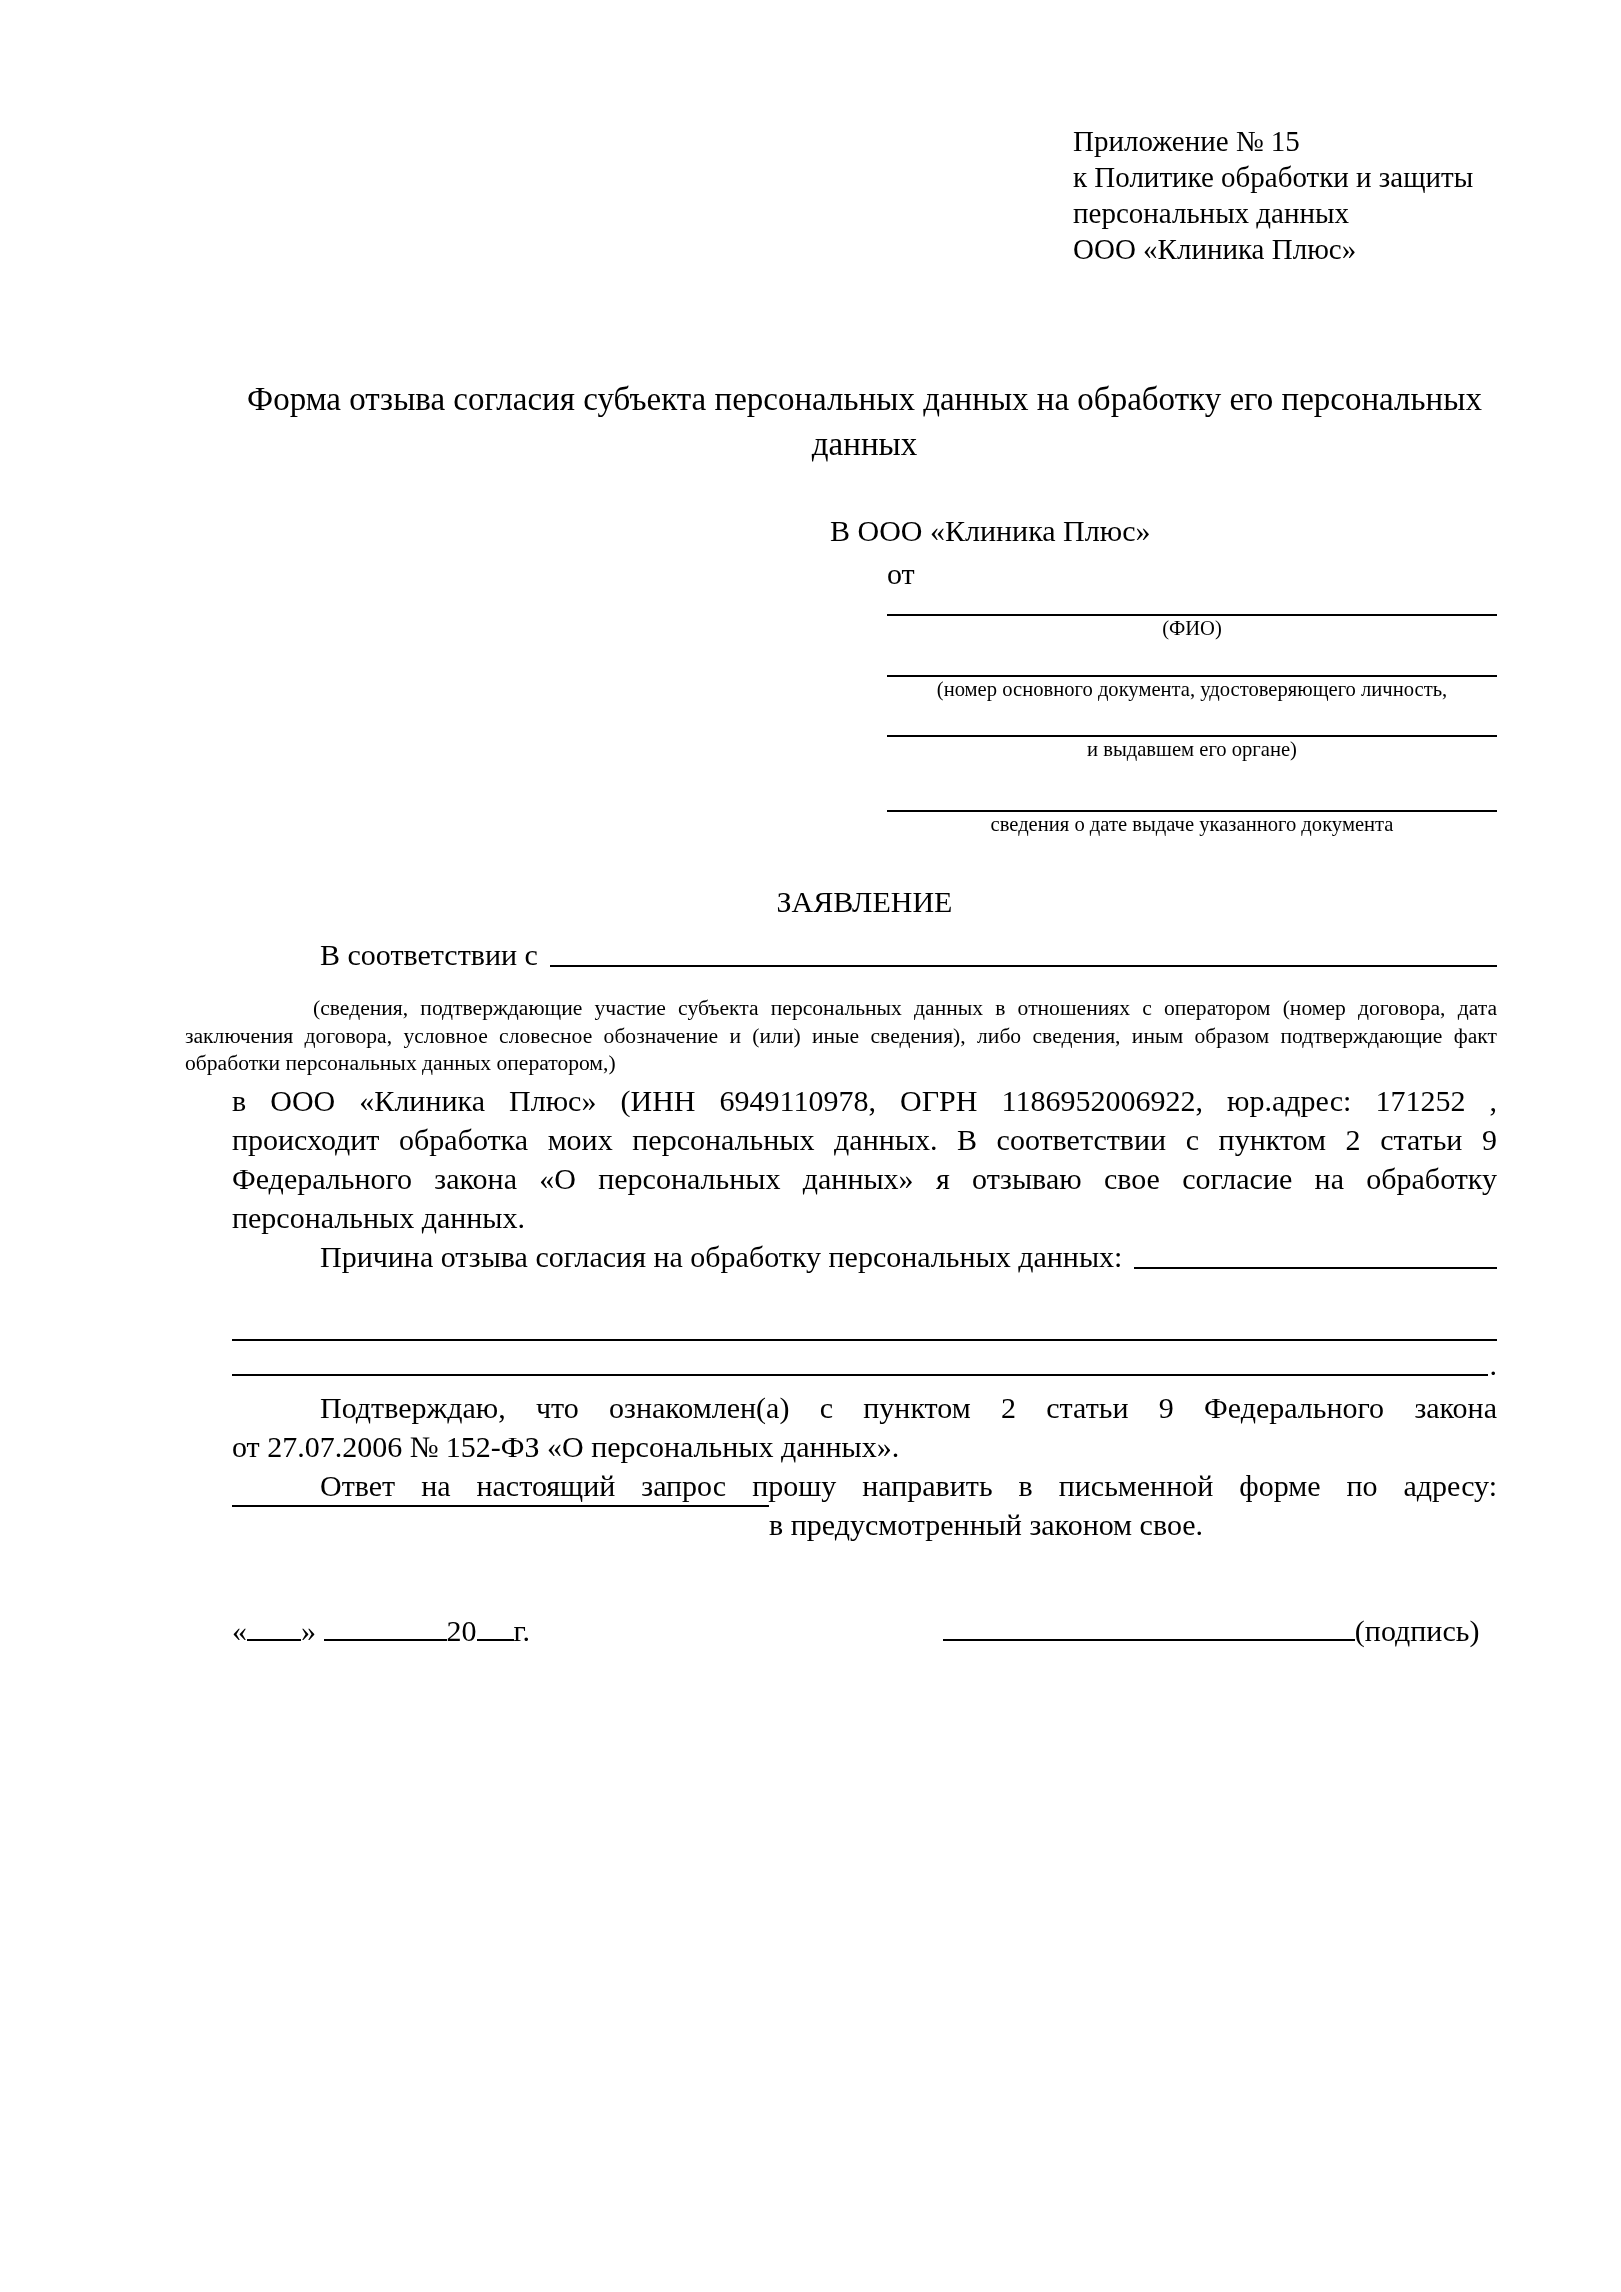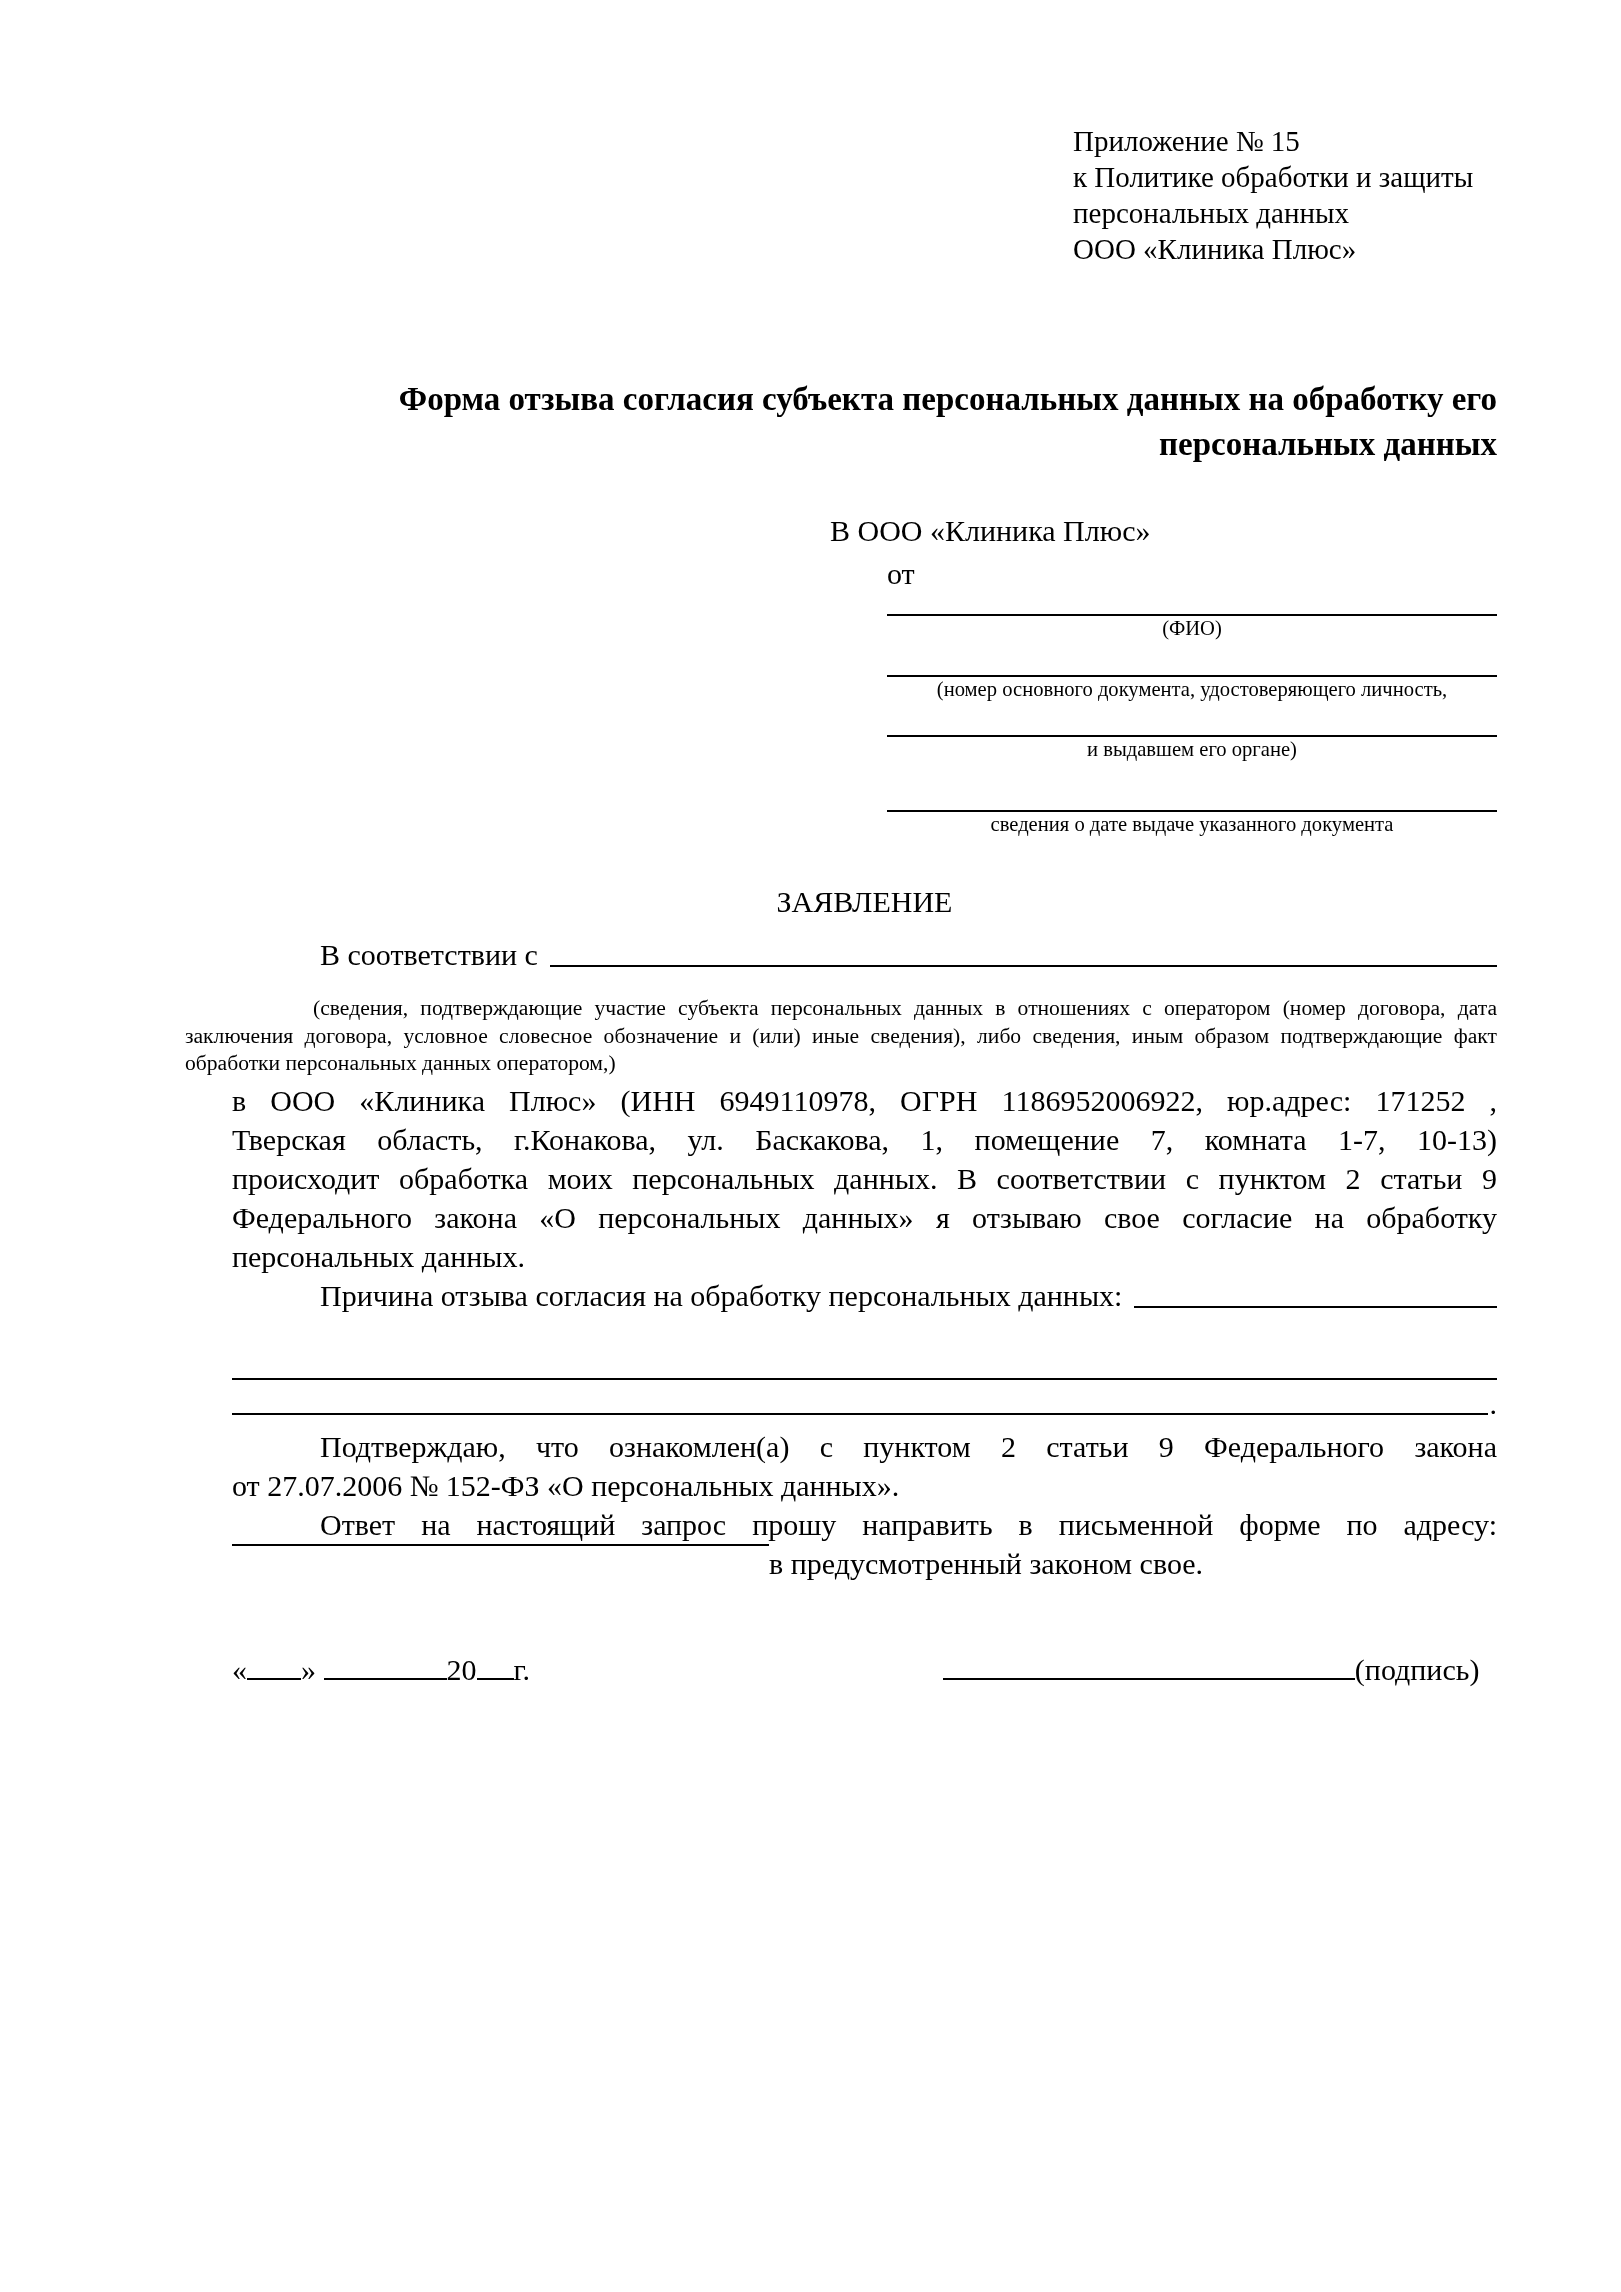--- a/index.html
+++ b/index.html
@@ -16,22 +16,22 @@
     padding:123px 124px 0 232px;
     overflow:hidden;
   }
 
   
   .appendix { margin-left:841px; font-size:29px; line-height:36px; }
 
   
   .doc-title {
     margin-top:110px;
-    text-align:right;
-    font-weight:bold;
+    text-align:center;
+    font-weight:normal;
     font-size:33px;
     line-height:45px;
   }
 
   
   .addressee { margin-top:44px; margin-left:598px; width:667px; }
   .addressee .from { margin-left:57px; margin-top:3.9px; }
   .field { margin-left:57px; }
   .rule { border-bottom:2.9px solid #000; }
   .f1 .rule { margin-top:21.6px; }
@@ -123,21 +123,20 @@
 
   <div class="fill-line" style="margin-top:13.7px;">
     <span class="prefix indent">В соответствии с</span>
     <span class="fill"></span>
   </div>
 
   <div class="small-note">(сведения, подтверждающие участие субъекта персональных данных в отношениях с оператором (номер договора, дата заключения договора, условное словесное обозначение и (или) иные сведения), либо сведения, иным образом подтверждающие факт обработки персональных данных оператором,)</div>
 
   <div class="para">
     <div class="jline">в ООО «Клиника Плюс» (ИНН 6949110978, ОГРН 1186952006922, юр.адрес: 171252 ,</div>
-    <div class="jline">Тверская область, г.Конакова, ул. Баскакова, 1, помещение 7, комната 1-7, 10-13)</div>
     <div class="jline">происходит обработка моих персональных данных. В соответствии с пунктом 2 статьи 9</div>
     <div class="jline">Федерального закона «О персональных данных» я отзываю свое согласие на обработку</div>
     <div class="jline-last">персональных данных.</div>
   </div>
 
   <div class="fill-line">
     <span class="prefix indent">Причина отзыва согласия на обработку персональных данных:</span>
     <span class="fill"></span>
   </div>
 

